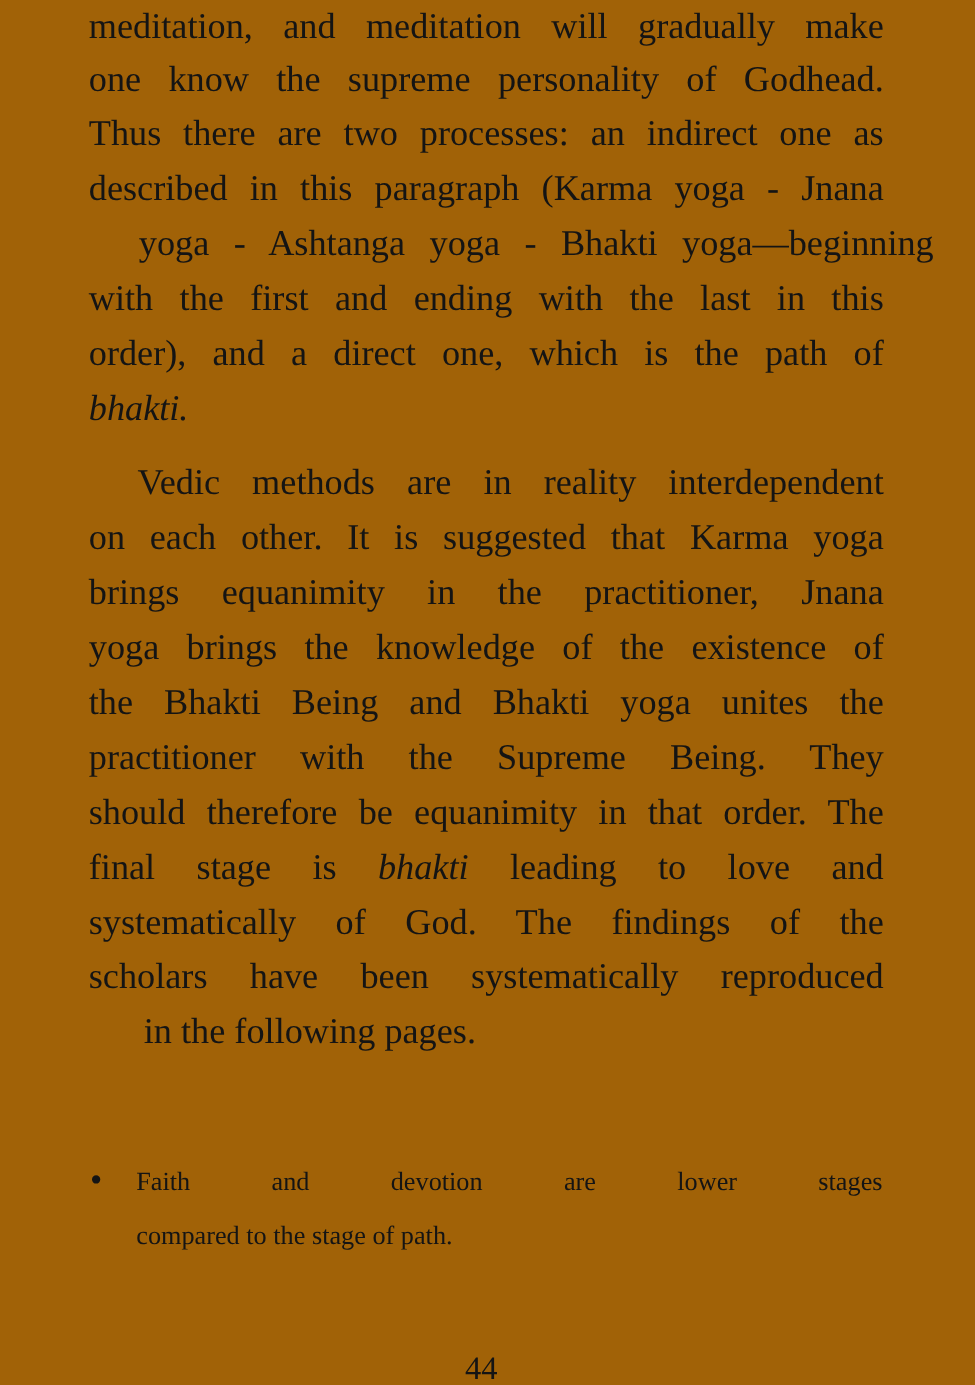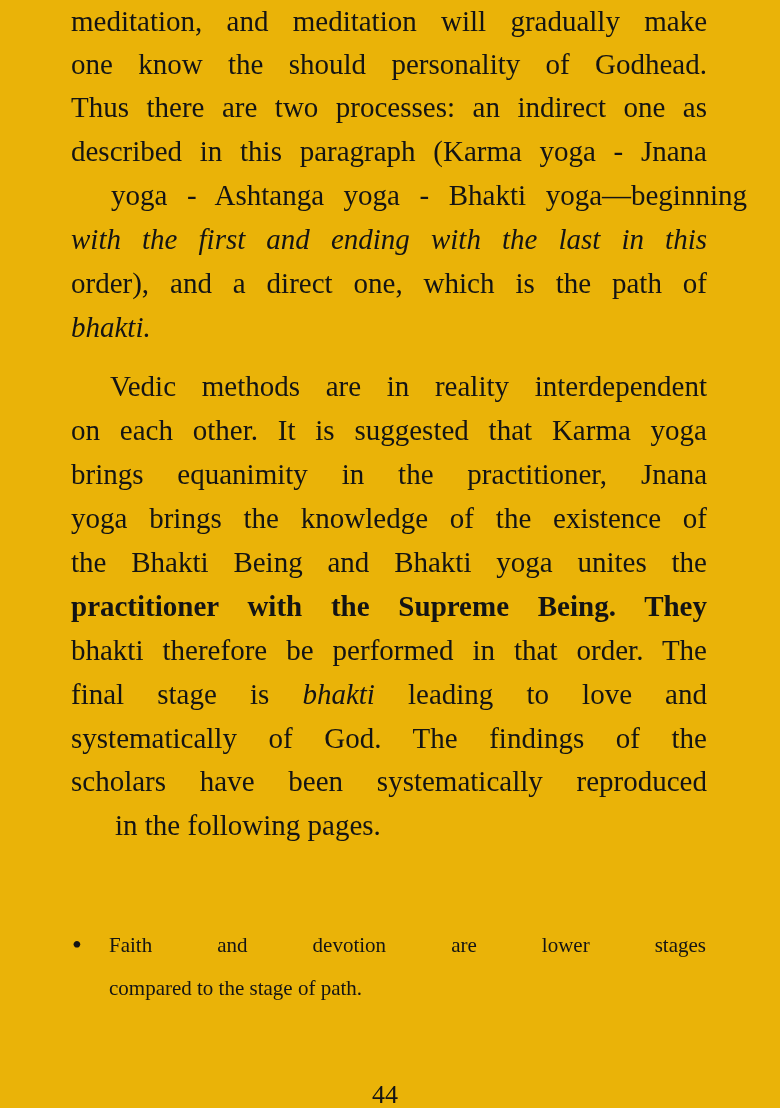--- a/index.html
+++ b/index.html
@@ -13,21 +13,21 @@
       position: relative;
       overflow: hidden;
       font-family: "Liberation Serif", "DejaVu Serif", serif;
       color: #141414;
     }
     .page {
       position: absolute;
       left: 0; top: 0;
       width: 780px;
       height: 1108px;
-      background: #eab308;
+      background: #a16207;
     }
     .line {
       position: absolute;
       left: 71px;
       width: 636px;
       font-size: 29px;
       line-height: 34px;
       height: 34px;
       white-space: nowrap;
       text-align: justify;
@@ -76,39 +76,39 @@
     }
     em { font-style: italic; }
   </style>
 </head>
 <body>
 
 <div class="page">
 
   <div>
     <div class="line" style="top:4px;">meditation, and meditation will gradually make</div>
-    <div class="line" style="top:47px;">one know the should personality of Godhead.</div>
+    <div class="line" style="top:47px;">one know the supreme personality of Godhead.</div>
     <div class="line" style="top:90px;">Thus there are two processes: an indirect one as</div>
     <div class="line" style="top:134px;">described in this paragraph (Karma yoga - Jnana</div>
     <div class="line" style="top:178px;margin-left:40px;">yoga - Ashtanga yoga - Bhakti yoga—beginning</div>
-    <div class="line" style="top:222px;font-style:italic;">with the first and ending with the last in this</div>
+    <div class="line" style="top:222px;">with the first and ending with the last in this</div>
     <div class="line" style="top:266px;">order), and a direct one, which is the path of</div>
     <div class="line last" style="top:310px;">
       <em>bhakti.</em>
     </div>
   </div>
 
   <div>
     <div class="line indent" style="top:369px;">Vedic methods are in reality interdependent</div>
     <div class="line" style="top:413px;">on each other. It is suggested that Karma yoga</div>
     <div class="line" style="top:457px;">brings equanimity in the practitioner, Jnana</div>
     <div class="line" style="top:501px;">yoga brings the knowledge of the existence of</div>
     <div class="line" style="top:545px;">the Bhakti Being and Bhakti yoga unites the</div>
-    <div class="line" style="top:589px;font-weight:bold;">practitioner with the Supreme Being. They</div>
-    <div class="line" style="top:633px;">bhakti therefore be performed in that order. The</div>
+    <div class="line" style="top:589px;">practitioner with the Supreme Being. They</div>
+    <div class="line" style="top:633px;">should therefore be equanimity in that order. The</div>
     <div class="line" style="top:677px; word-spacing:10px;"><span>final stage is </span><em>bhakti</em><span> leading to love and</span></div>
     <div class="line" style="top:721px;">systematically of God. The findings of the</div>
     <div class="line" style="top:764px;">scholars have been systematically reproduced</div>
     <div class="line last" style="top:808px;margin-left:44px;">in the following pages.</div>
   </div>
 
 
   <div>
     <div>
       <span class="bullet" style="top:928px;">•</span>

